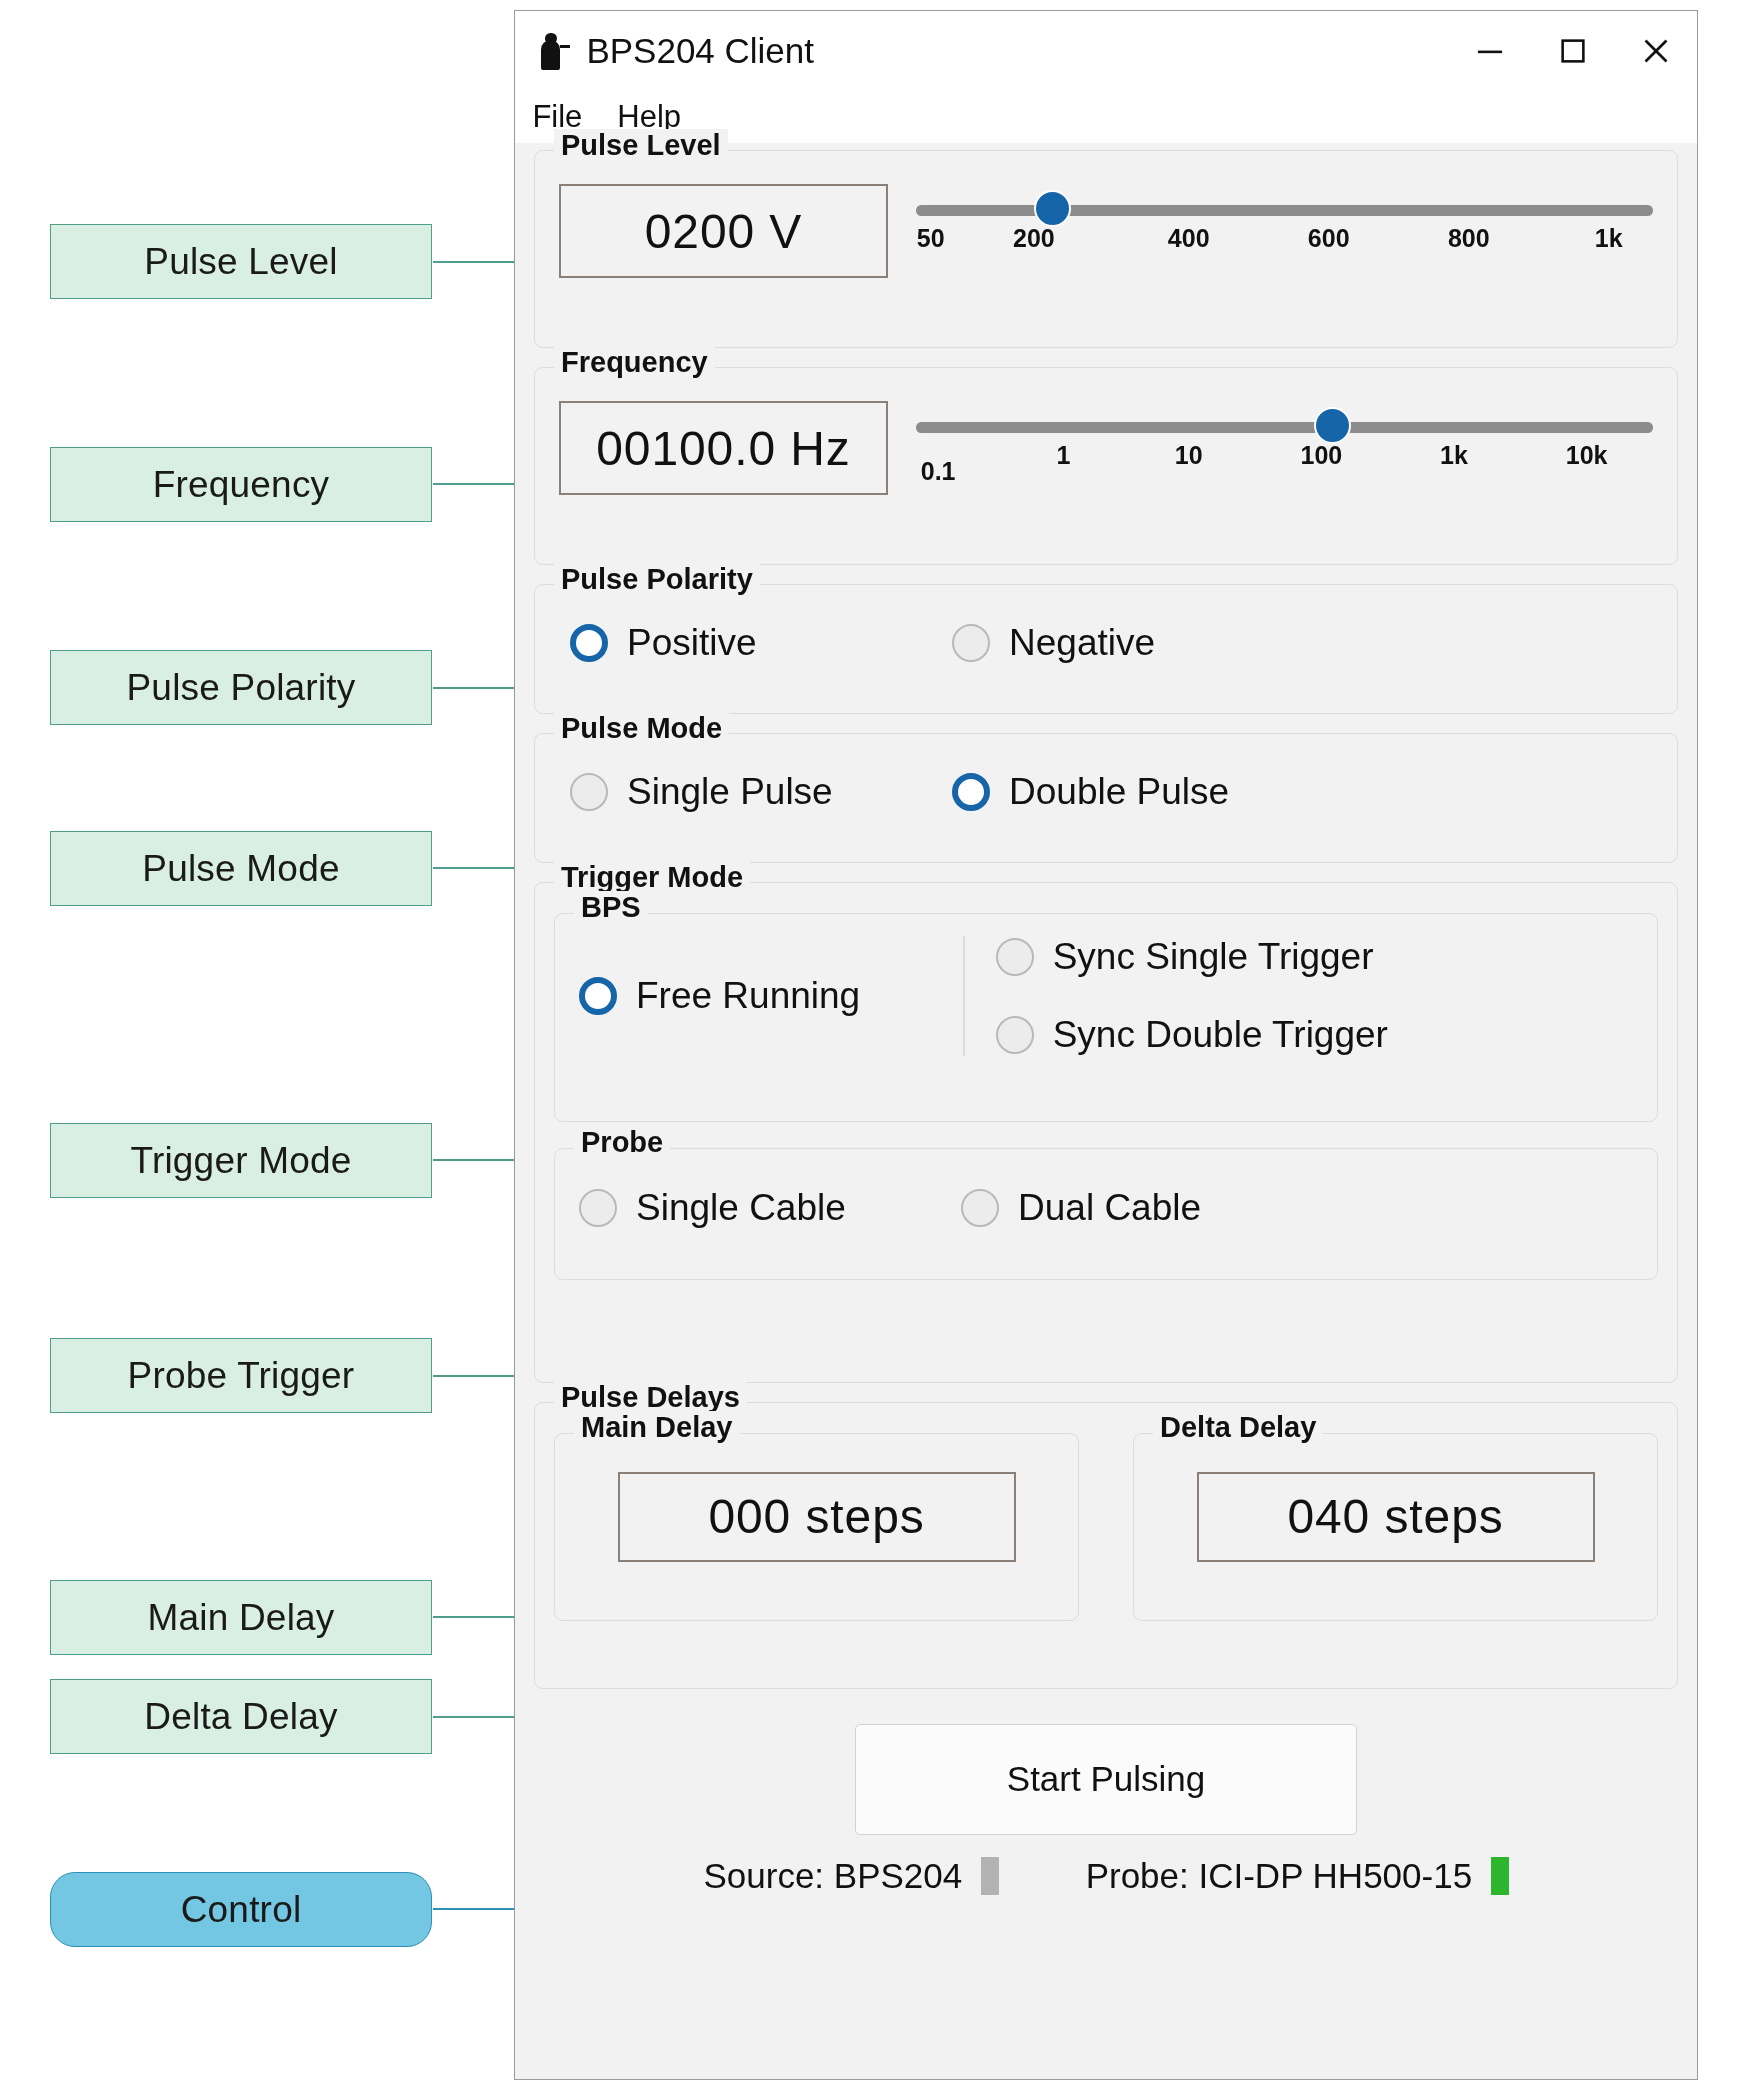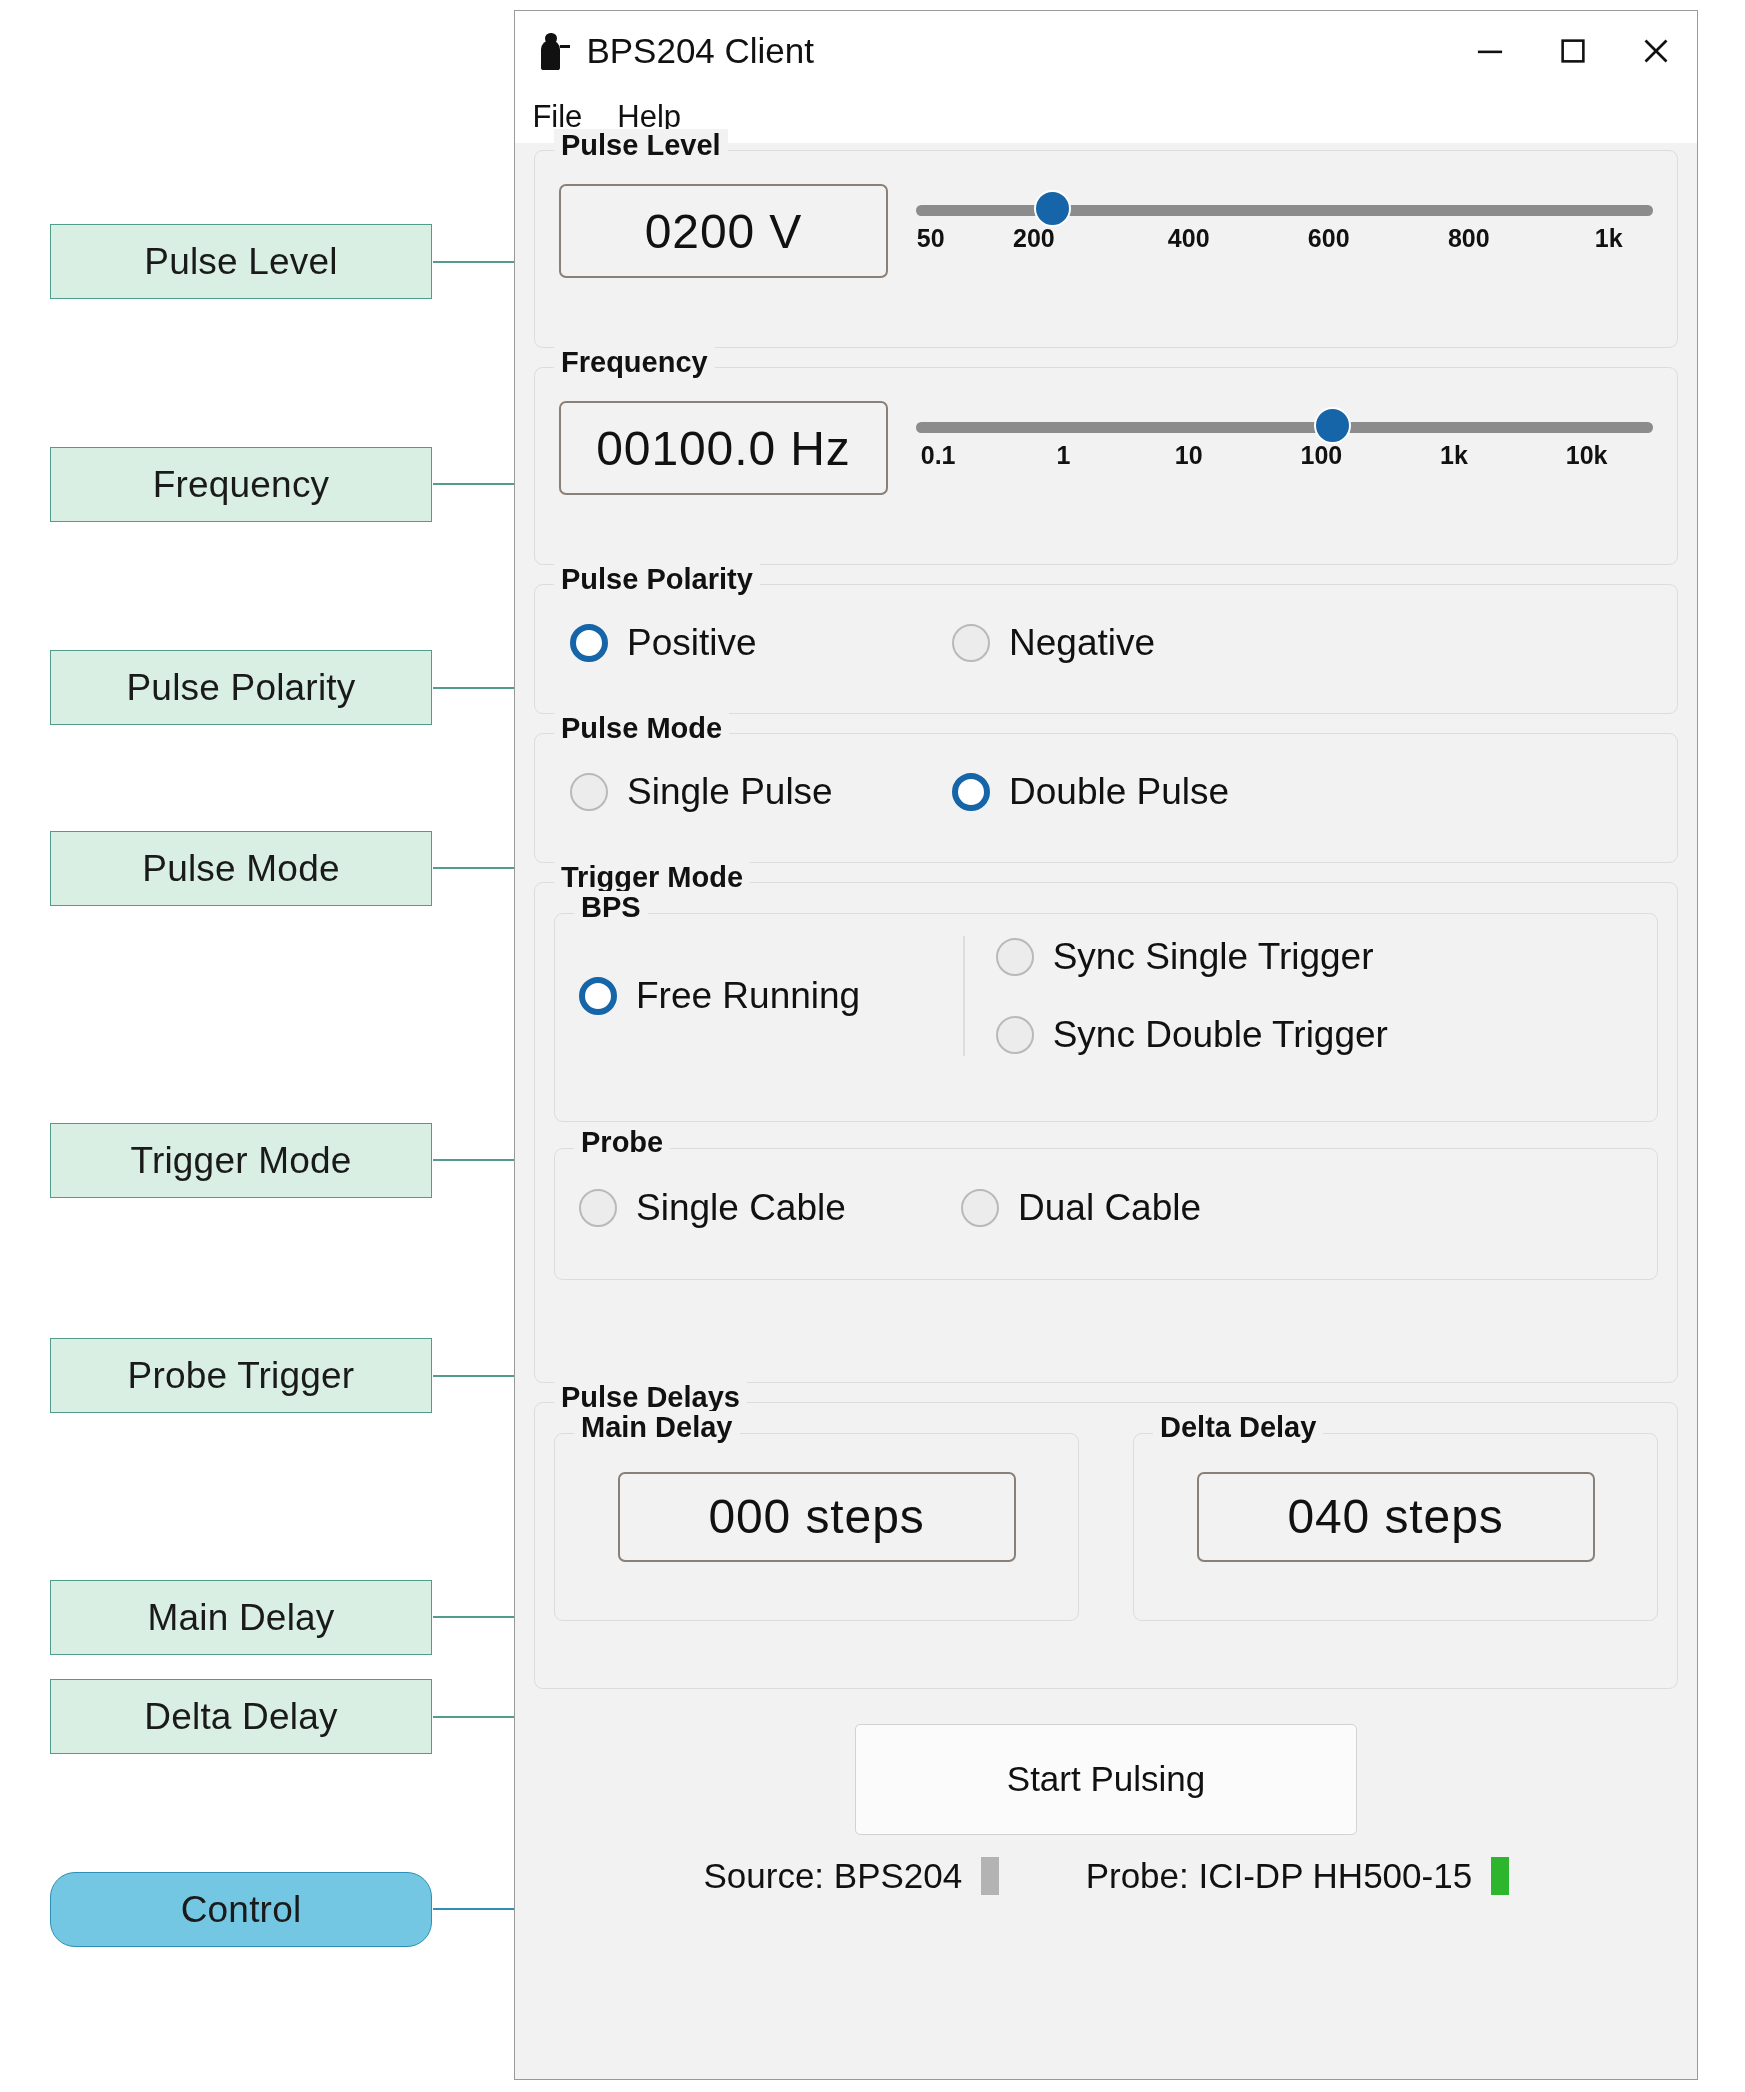--- a/index.html
+++ b/index.html
@@ -151,21 +151,21 @@
     padding: 0 7px;
     font-size: 29px;
     font-weight: bold;
     color: #111;
     white-space: nowrap;
   }
 
   
   .numbox {
     border: 2.6px solid #8a8078;
-    border-radius: 7px;
+    border-radius: 0;
     background: #f2f2f2;
     display: flex;
     align-items: center;
     justify-content: center;
     font-size: 48px;
     color: #111;
     box-sizing: border-box;
     letter-spacing: 0.9px;
   }
 
@@ -360,21 +360,21 @@
 
     <div class="group" style="height:198px;">
       <div class="legend">Frequency</div>
       <div style="display:flex; align-items:flex-start; padding:33px 24px 0 24px;">
         <div class="numbox" style="width:329px; height:94px;">00100.0 Hz</div>
         <div class="slider-wrap" style="margin-left:28px; margin-top:21px;">
           <div class="slider-track">
             <div class="slider-knob" style="left:54%;"></div>
           </div>
           <div class="ticklabels">
-            <span style="left:3%;">0.1</span>
+            <span style="left:3%;margin-top:16px;">0.1</span>
             <span style="left:20%;">1</span>
             <span style="left:37%;">10</span>
             <span style="left:55%;">100</span>
             <span style="left:73%;">1k</span>
             <span style="left:91%;">10k</span>
           </div>
         </div>
       </div>
     </div>
 

